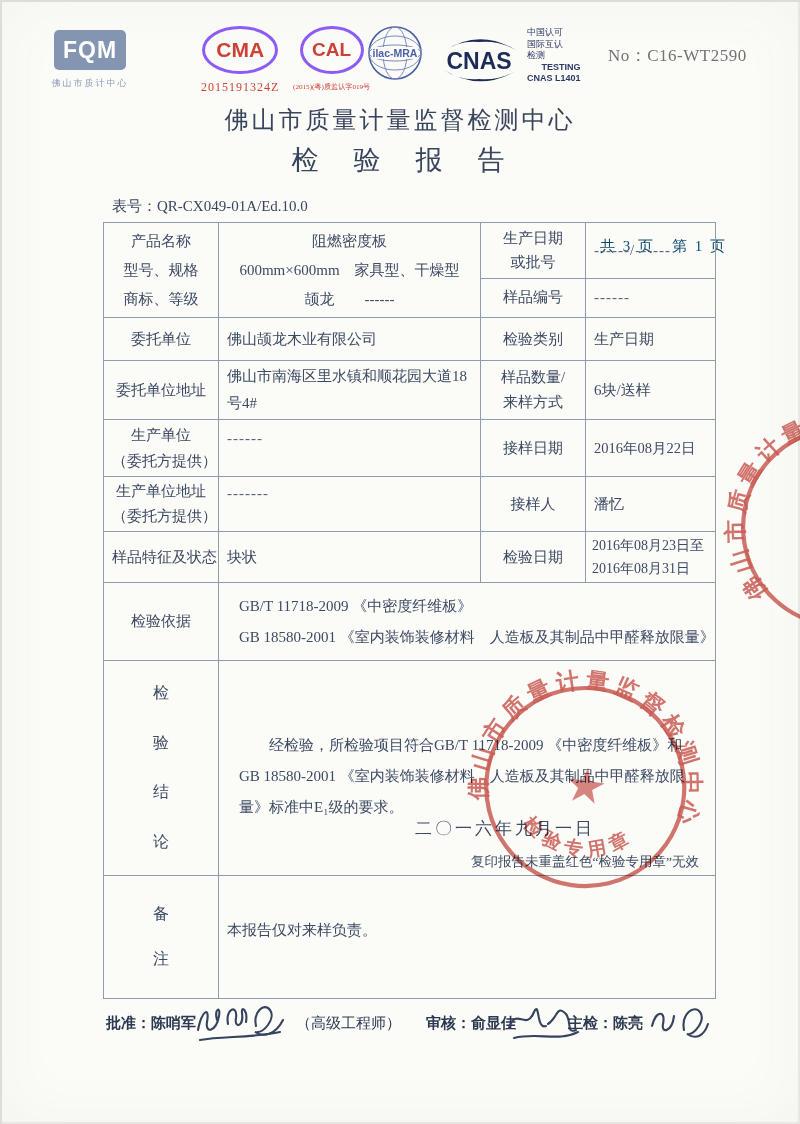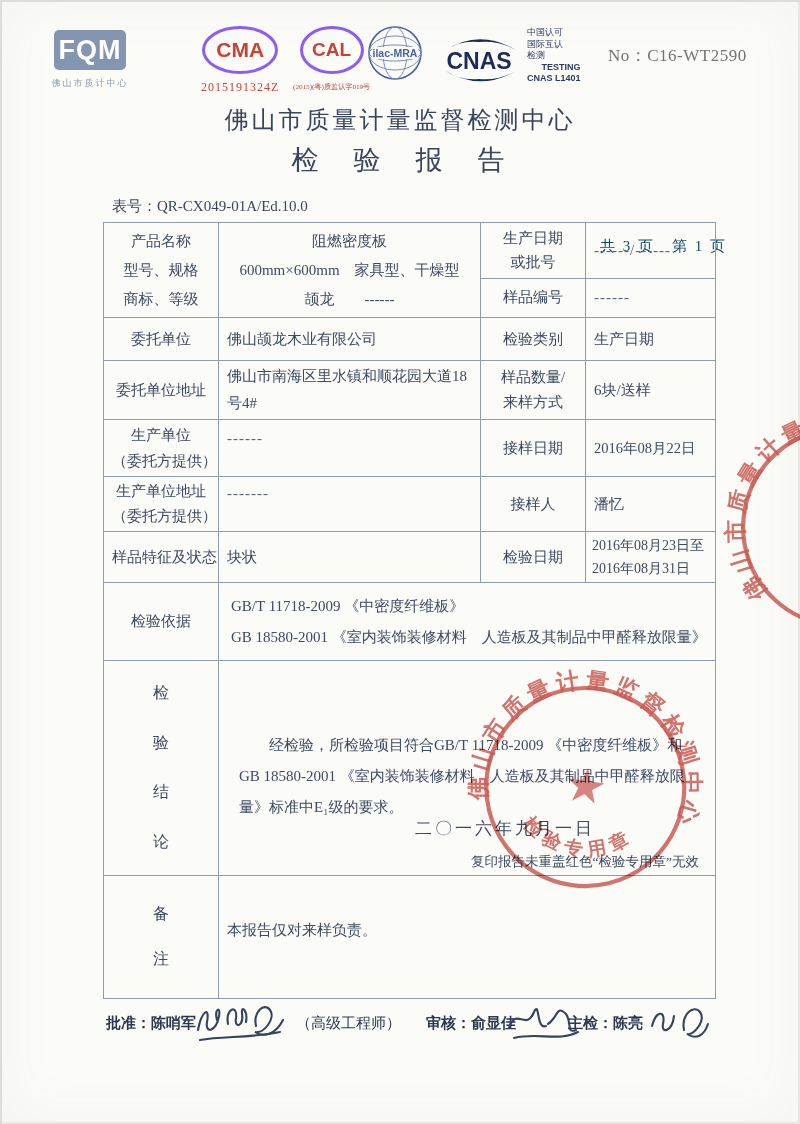--- a/index.html
+++ b/index.html
@@ -5,21 +5,21 @@
   html,body{margin:0;padding:0;background:#d8d8d4;}
   .page{
     position:relative;width:800px;height:1124px;margin:0 auto;
     background:#fbfbf8;overflow:hidden;
     font-family:"Liberation Serif","DejaVu Serif",serif;color:#3d4a63;
     box-shadow:inset 2px 2px 0 #dddcd8, inset -2px -2px 0 #e8e7e2, inset 0 0 60px rgba(90,90,80,.05);
   }
   
   .fqm{position:absolute;left:46px;top:30px;width:88px;text-align:center;}
   .fqm-box{width:72px;height:40px;margin:0 auto;background:#8495b1;border-radius:5px;color:#fff;
-    font-family:"Liberation Sans",sans-serif;font-weight:bold;font-size:27px;line-height:40px;letter-spacing:1px;}
+    font-family:"Liberation Sans",sans-serif;font-weight:bold;font-size:23px;line-height:40px;letter-spacing:1px;}
   .fqm-caption{margin-top:7px;font-size:9px;color:#8b9ab5;letter-spacing:2px;white-space:nowrap;}
   .oval-logo{text-align:center;position:absolute;}
   .cma{left:201px;top:26px;}
   .cal{left:291px;top:26px;}
   .oval{box-sizing:border-box;border:3px solid #8b5cf6;border-radius:50%;color:#cc4136;
     font-family:"Liberation Sans",sans-serif;font-weight:bold;display:flex;align-items:center;justify-content:center;margin:0 auto;}
   .cma .oval{width:76px;height:48px;font-size:21px;letter-spacing:0;}
   .cal .oval{width:64px;height:48px;font-size:19px;}
   .cma-num{margin-top:6px;font-size:12px;color:#cc4136;letter-spacing:1px;font-family:"Liberation Serif",serif;}
   .cal-num{margin-top:8px;font-size:7.5px;color:#cc4136;white-space:nowrap;transform:scale(.95);}
@@ -191,21 +191,21 @@
       <td class="val">块状</td>
       <td class="lbl">检验日期</td>
       <td class="val" style="padding-left:6px">
         <div class="ln" style="line-height:23px;font-size:14px">2016年08月23日至</div>
         <div class="ln" style="line-height:23px;font-size:14px">2016年08月31日</div>
       </td>
     </tr>
 
     <tr style="height:78px">
       <td class="lbl">检验依据</td>
-      <td class="val" colspan="3" style="padding-left:12px">
+      <td class="val" colspan="3" style="padding-left:20px">
         <div class="ln" style="line-height:31px">GB/T 11718-2009 《中密度纤维板》</div>
         <div class="ln" style="line-height:31px">GB 18580-2001 《室内装饰装修材料　人造板及其制品中甲醛释放限量》</div>
       </td>
     </tr>
 
     <tr style="height:215px">
       <td class="lbl">
         <div class="vlabel" style="height:170px;margin:12px 0;">
           <span>检</span>
           <span>验</span>

